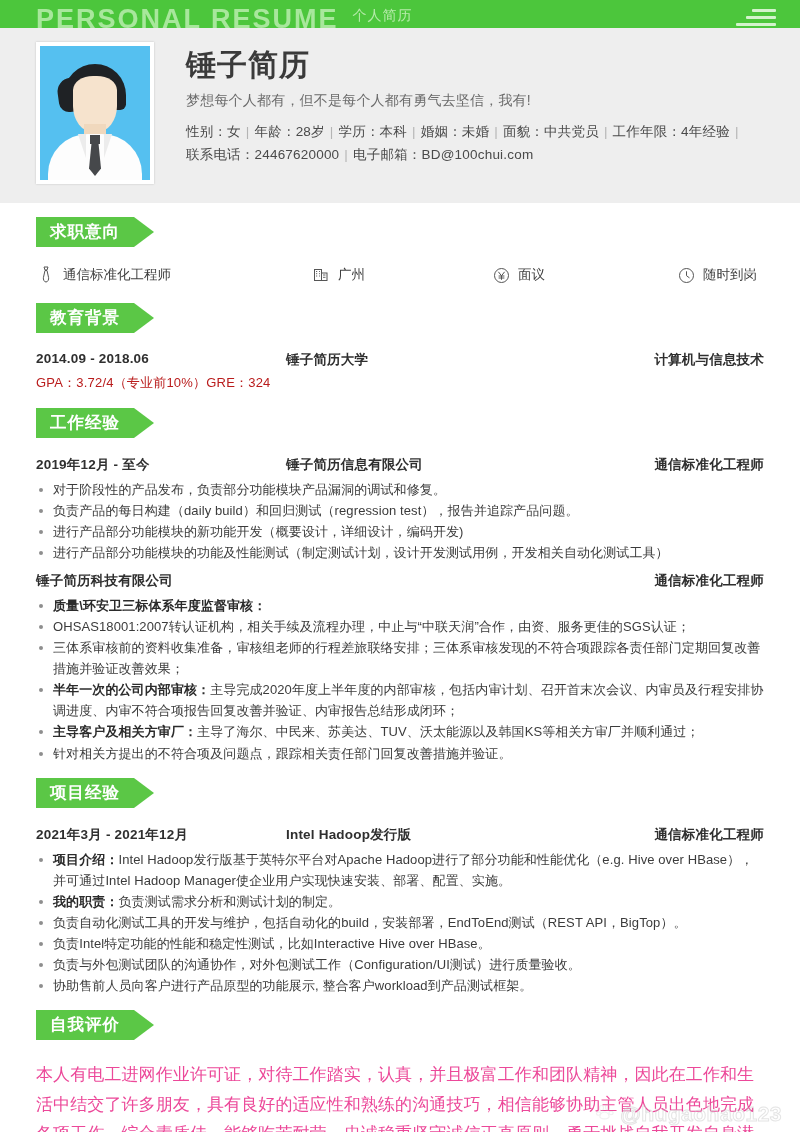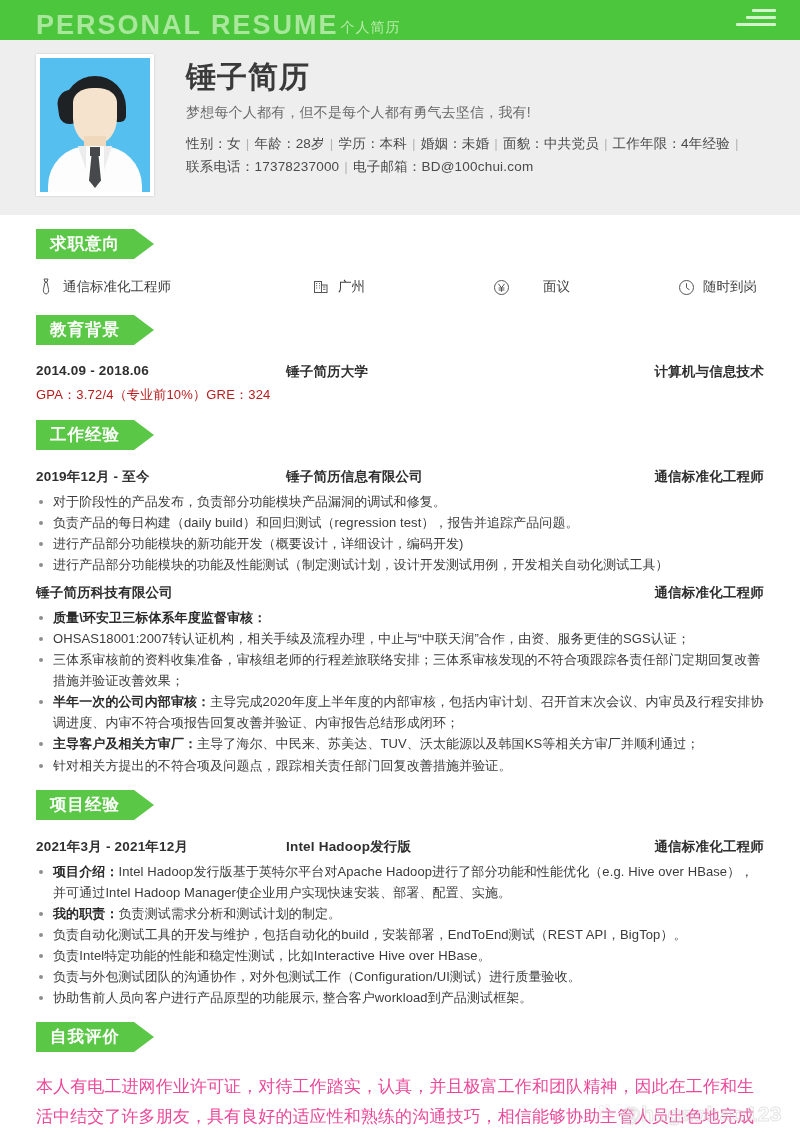--- a/index.html
+++ b/index.html
@@ -10,38 +10,38 @@
   }
   body {
     width: 800px;
     height: 1132px;
     overflow: hidden;
     position: relative;
   }
 
   
   .topbar {
-    height: 40px;
+    height: 28px;
     background: #4cc63c;
     display: flex;
     align-items: center;
     padding: 11px 18px 0 36px;
     position: relative;
   }
   .topbar-title {
     font-size: 27px;
     font-weight: bold;
     letter-spacing: 2px;
     color: #a8e79c;
     line-height: 1;
   }
   .topbar-sub {
     font-size: 14px;
     color: #b6ebaa;
-    margin-left: 2px;
+    margin-left: 14px;
     letter-spacing: 1px;
     align-self: flex-end;
     padding-bottom: 3px;
   }
   .hamburger {
     position: absolute;
     right: 22px;
     top: 9px;
     width: 42px;
     height: 22px;
@@ -265,21 +265,21 @@
   .obj-item .ic {
     width: 20px; height: 20px;
     margin-right: 7px;
     display: inline-flex;
     align-items: center;
     justify-content: center;
     color: #555;
   }
   .obj-1 { flex: 0 0 275px; }
   .obj-2 { flex: 0 0 180px; font-family: Liberation Mono, monospace; }
-  .obj-3 { flex: 0 0 185px; gap: 25px; }
+  .obj-3 { flex: 0 0 185px; }
   .obj-4 { flex: 0 0 auto; }
 
   .summary-text {
     font-size: 17px;
     line-height: 1.75;
     color: #ec4899;
     margin-top: 4px;
     letter-spacing: 0.1px;
   }
 
@@ -328,21 +328,21 @@
   </div>
   <div class="profile-info">
     <div class="name">锤子简历</div>
     <div class="slogan">梦想每个人都有，但不是每个人都有勇气去坚信，我有!</div>
 
     <div class="meta-row">
       <span><span>性别</span>：<span>女</span></span><span class="meta-sep">|</span><span><span>年龄</span>：<span>28岁</span></span><span class="meta-sep">|</span><span><span>学历</span>：<span>本科</span></span><span class="meta-sep">|</span><span><span>婚姻</span>：<span>未婚</span></span><span class="meta-sep">|</span><span><span>面貌</span>：<span>中共党员</span></span><span class="meta-sep">|</span><span><span>工作年限</span>：<span>4年经验</span></span><span class="meta-sep">|</span>
     </div>
 
     <div class="meta-row second">
-      <span><span>联系电话</span>：<span>17378237000</span></span><span class="meta-sep">|</span><span><span>电子邮箱</span>：<span>BD@100chui.com</span></span>
+      <span><span>联系电话</span>：<span>24467620000</span></span><span class="meta-sep">|</span><span><span>电子邮箱</span>：<span>BD@100chui.com</span></span>
     </div>
   </div>
 </div>
 
 <div class="content">
 
   
   <div class="banner">
     <div class="banner-body">求职意向</div>
     <div class="banner-arrow"></div>

